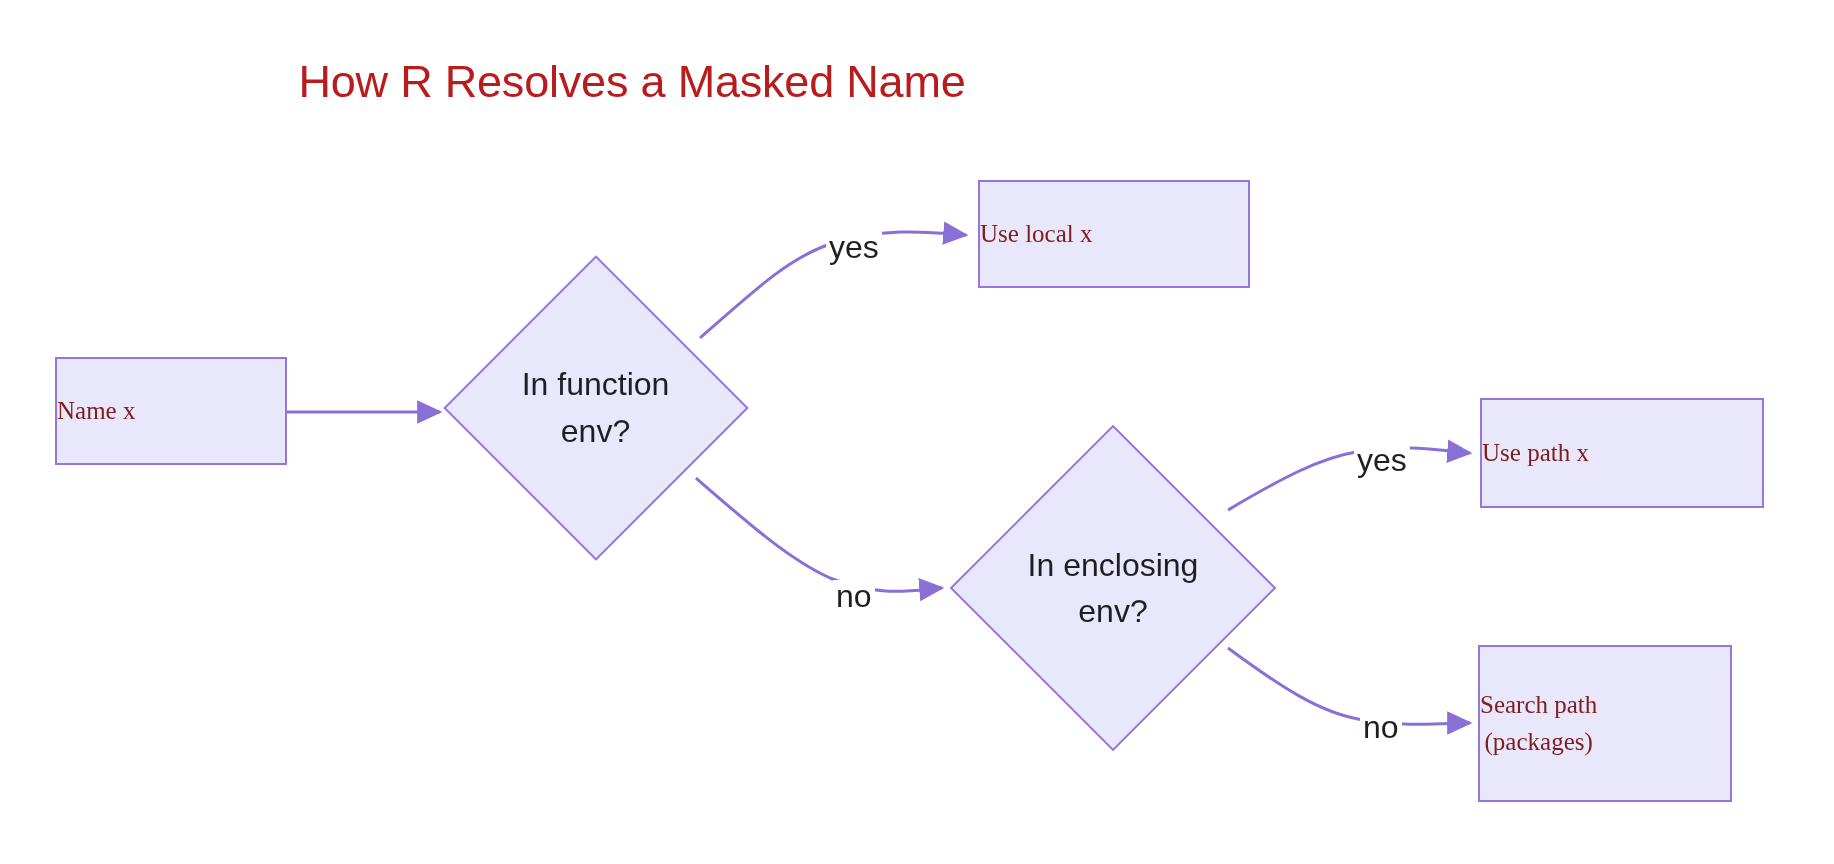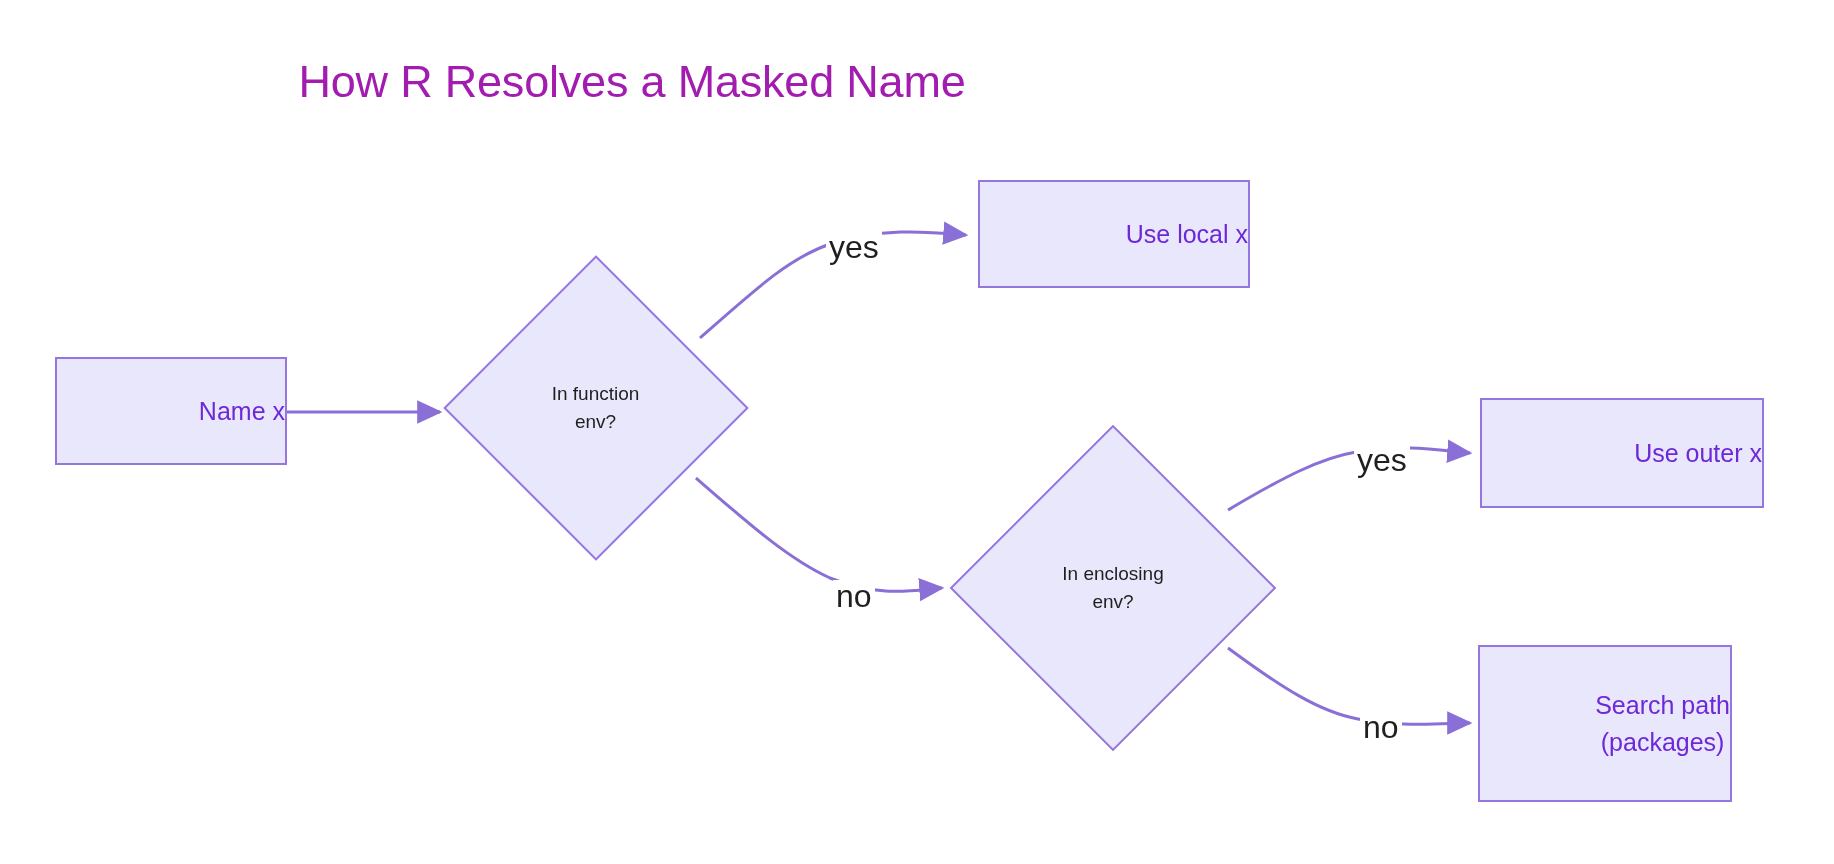--- a/index.html
+++ b/index.html
@@ -20,43 +20,44 @@
     height: 864px;
   }
   .diagram-title {
     position: absolute;
     left: 0;
     top: 56px;
     width: 1574px;
     text-align: center;
     font-size: 45px;
     font-weight: 400;
-    color: #a21caf;
+    color: #b91c1c;
     letter-spacing: -0.2px;
     padding-right: 310px;
     box-sizing: border-box;
   }
   svg.edges {
     position: absolute;
     left: 0;
     top: 0;
     width: 1834px;
     height: 864px;
     overflow: visible;
   }
   .node {
     position: absolute;
     box-sizing: border-box;
     display: flex;
     align-items: center;
-    justify-content: flex-end;
+    justify-content: flex-start;
     text-align: center;
-    color: #6d28d9;
+    color: #7f1d1d;
     font-size: 25px;
     line-height: 1.45;
+    font-family: Liberation Serif, serif;
   }
   .node-rect {
     background: #e9e7fb;
     border: 2px solid #9575de;
   }
   .node-diamond-wrap {
     position: absolute;
     display: flex;
     align-items: center;
     justify-content: center;
@@ -68,21 +69,21 @@
     transform: translate(-50%, -50%) rotate(45deg);
     background: #e9e7fb;
     border: 2px solid #9575de;
     box-sizing: border-box;
   }
   .node-diamond-label {
     position: relative;
     z-index: 2;
     text-align: center;
     color: #1f1f1f;
-    font-size: 19px;
+    font-size: 32px;
     line-height: 1.45;
     white-space: pre-line;
   }
   .edge-label {
     position: absolute;
     font-size: 32px;
     color: #1f1f1f;
     background: #ffffff;
     padding: 0 3px;
     line-height: 1;
@@ -137,21 +138,21 @@
     <span class="node-label">Use local x</span>
   </div>
 
   <div class="node-diamond-wrap" style="left:950px; top:425px; width:326px; height:326px;">
     <div class="node-diamond-shape" style="width:231px; height:231px;"></div>
     <div class="node-diamond-label">In enclosing
 env?</div>
   </div>
 
   <div class="node node-rect" style="left:1480px; top:398px; width:284px; height:110px;">
-    <span class="node-label">Use outer x</span>
+    <span class="node-label">Use path x</span>
   </div>
 
   <div class="node node-rect" style="left:1478px; top:645px; width:254px; height:157px;">
     <span class="node-label">Search path
 (packages)</span>
   </div>
 
   <div class="edge-label" style="left:826px; top:231px;">yes</div>
 
   <div class="edge-label" style="left:833px; top:580px;">no</div>

